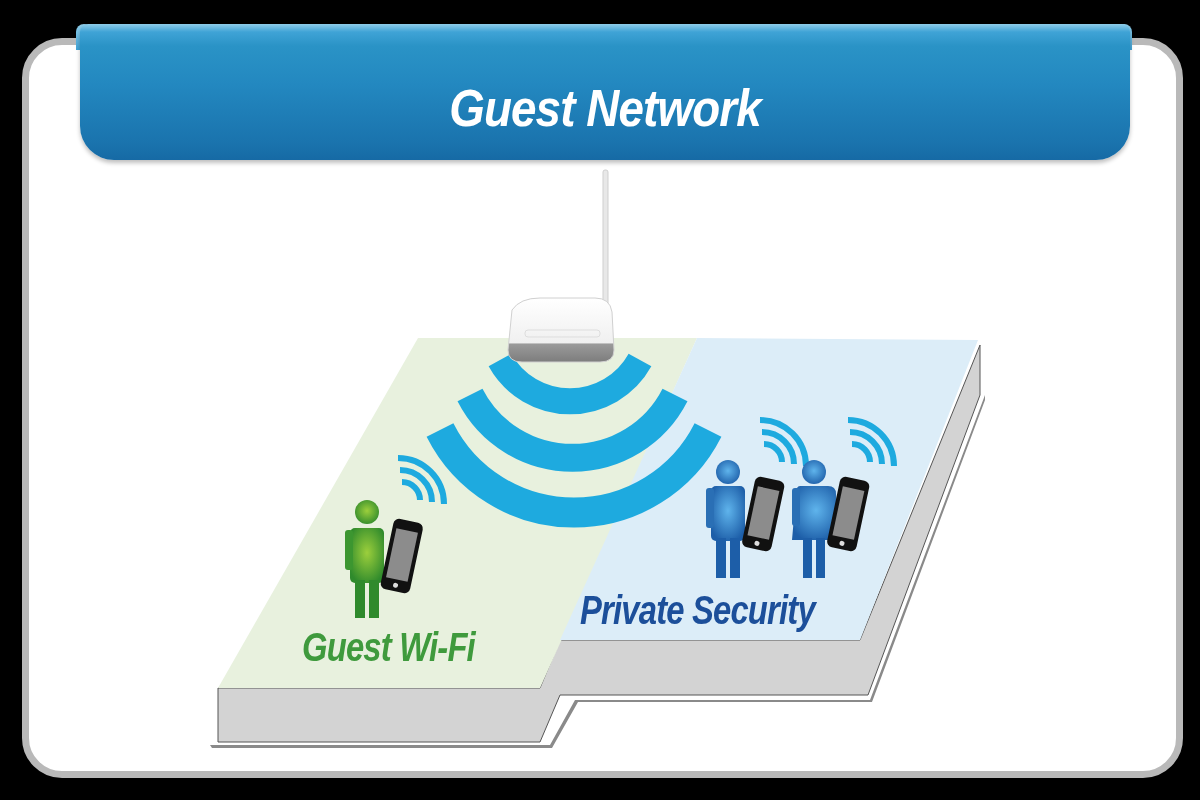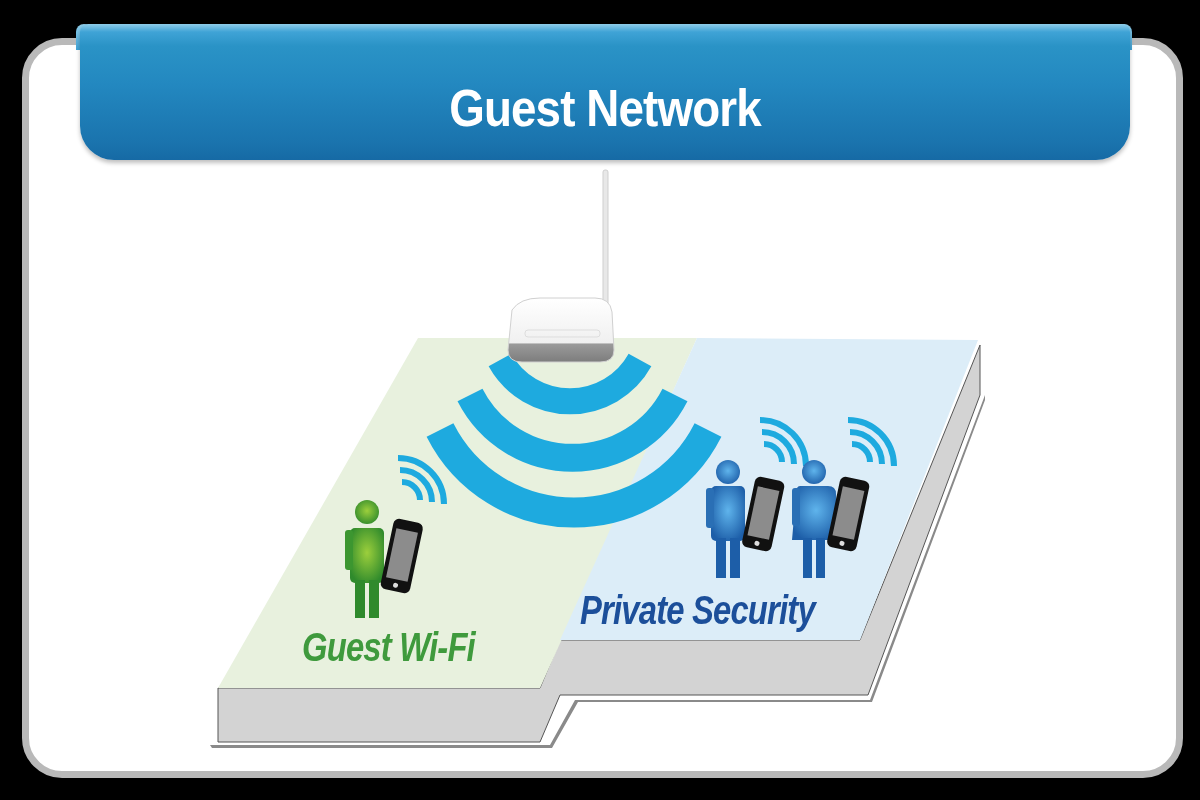--- a/index.html
+++ b/index.html
@@ -1,20 +1,20 @@
 <!DOCTYPE html>
 <html><head>
 <meta charset="utf-8">
 <style>
   html, body { margin: 0; padding: 0; }
   body { width: 1200px; height: 800px; background: #000; position: relative; overflow: hidden; font-family: "Liberation Sans", "DejaVu Sans", sans-serif; }
   .frame { position: absolute; left: 22px; top: 38px; width: 1147px; height: 726px; background: #fff; border: 7px solid #b9b9b9; border-radius: 40px; }
   .banner { position: absolute; left: 80px; top: 24px; width: 1050px; height: 136px;
     background: linear-gradient(to bottom, #8fcdea 0px, #3fa3d6 8px, #2a93c6 22px, #2388c0 60px, #1a73ad 120px, #166aa5 136px);
-    border-radius: 8px 8px 34px 34px; box-shadow: 0 3px 4px rgba(0,0,0,0.25); }
+    border-radius: 8px 8px 34px 34px; box-shadow: 0 3px 4px rgba(0,0,0,0.25); font-style: italic; }
   .banner-curl-l, .banner-curl-r { position: absolute; top: 24px; width: 16px; height: 26px; background: linear-gradient(#8fcdea, #3fa3d6); border-radius: 8px 8px 0 0; }
   .banner-curl-l { left: 76px; }
   .banner-curl-r { left: 1116px; }
   .banner-title { position: absolute; left: 0; right: 0; top: 58px; text-align: center; color: #fff; font-size: 52px; font-weight: bold; letter-spacing: -1px; line-height: 1; transform: scaleX(0.88); }
   svg.scene { position: absolute; left: 0; top: 0; }
   .label-guest { position: absolute; left: 302px; top: 625px; color: #3f9a3d; font-size: 40px; font-weight: bold; font-style: italic; transform: scaleX(0.82); transform-origin: left top; letter-spacing: -1px; }
   .label-private { position: absolute; left: 580px; top: 588px; color: #1c4f9a; font-size: 40px; font-weight: bold; font-style: italic; transform: scaleX(0.82); transform-origin: left top; letter-spacing: -1px; }
 </style>
 </head>
 <body>

